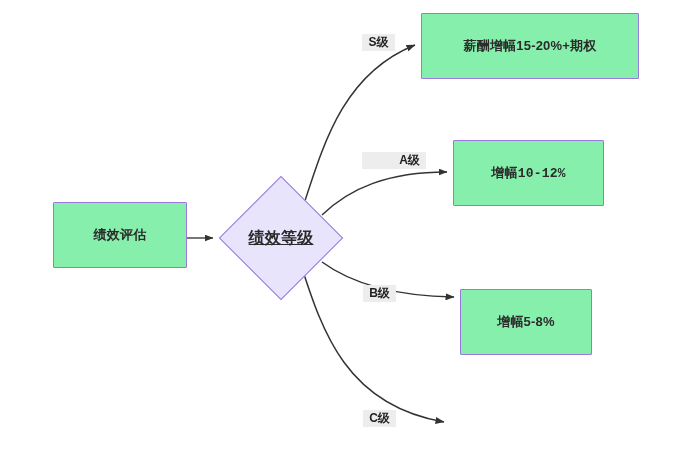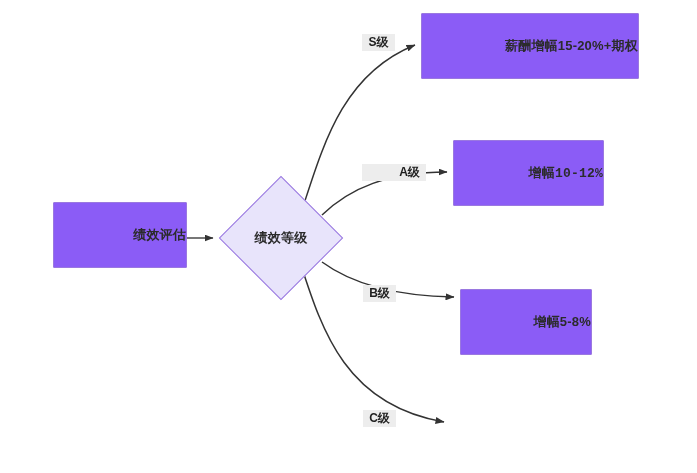--- a/index.html
+++ b/index.html
@@ -17,50 +17,51 @@
   #flowchart {
     position: absolute;
     top: 0;
     left: 0;
     width: 697px;
     height: 473px;
   }
   .node-box {
     position: absolute;
     box-sizing: border-box;
-    background: #8b5cf6;
+    background: #86efac;
     border: 1.4px solid #9a78e0;
     border-radius: 1px;
     display: flex;
     align-items: center;
-    justify-content: flex-end;
+    justify-content: center;
     color: #2b2b2b;
     font-size: 13px;
     font-weight: bold;
     letter-spacing: 0.2px;
     white-space: nowrap;
   }
   .node-diamond {
     position: absolute;
     box-sizing: border-box;
     background: #e8e4fb;
     border: 1.4px solid #9a78e0;
     transform: rotate(45deg);
   }
   .diamond-label {
     position: absolute;
     display: flex;
     align-items: center;
     justify-content: center;
     color: #2b2b2b;
-    font-size: 13px;
+    font-size: 16px;
     font-weight: bold;
     letter-spacing: 0.2px;
     white-space: nowrap;
     pointer-events: none;
+    text-decoration: underline;
   }
   .edge-label {
     position: absolute;
     background: #ededed;
     color: #1f1f1f;
     font-size: 12px;
     font-weight: bold;
     line-height: 17px;
     padding: 0 2px;
     white-space: nowrap;
@@ -105,19 +106,19 @@
     <span>增幅10-12%</span>
   </div>
 
   <div class="node-box" style="left:460px; top:265px; width:132px; height:66px;margin-top:24px;">
     <span>增幅5-8%</span>
   </div>
 
 
   <div class="edge-label" style="left:362px; top:34px; width:29px;">S级</div>
 
-  <div class="edge-label" style="left:362px; top:164px; width:29px;padding-left:33px;">A级</div>
+  <div class="edge-label" style="left:362px; top:152px; width:29px;padding-left:33px;">A级</div>
 
   <div class="edge-label" style="left:363px; top:285px; width:29px;">B级</div>
 
   <div class="edge-label" style="left:363px; top:410px; width:29px;">C级</div>
 
 </div>
 
 </body></html>

